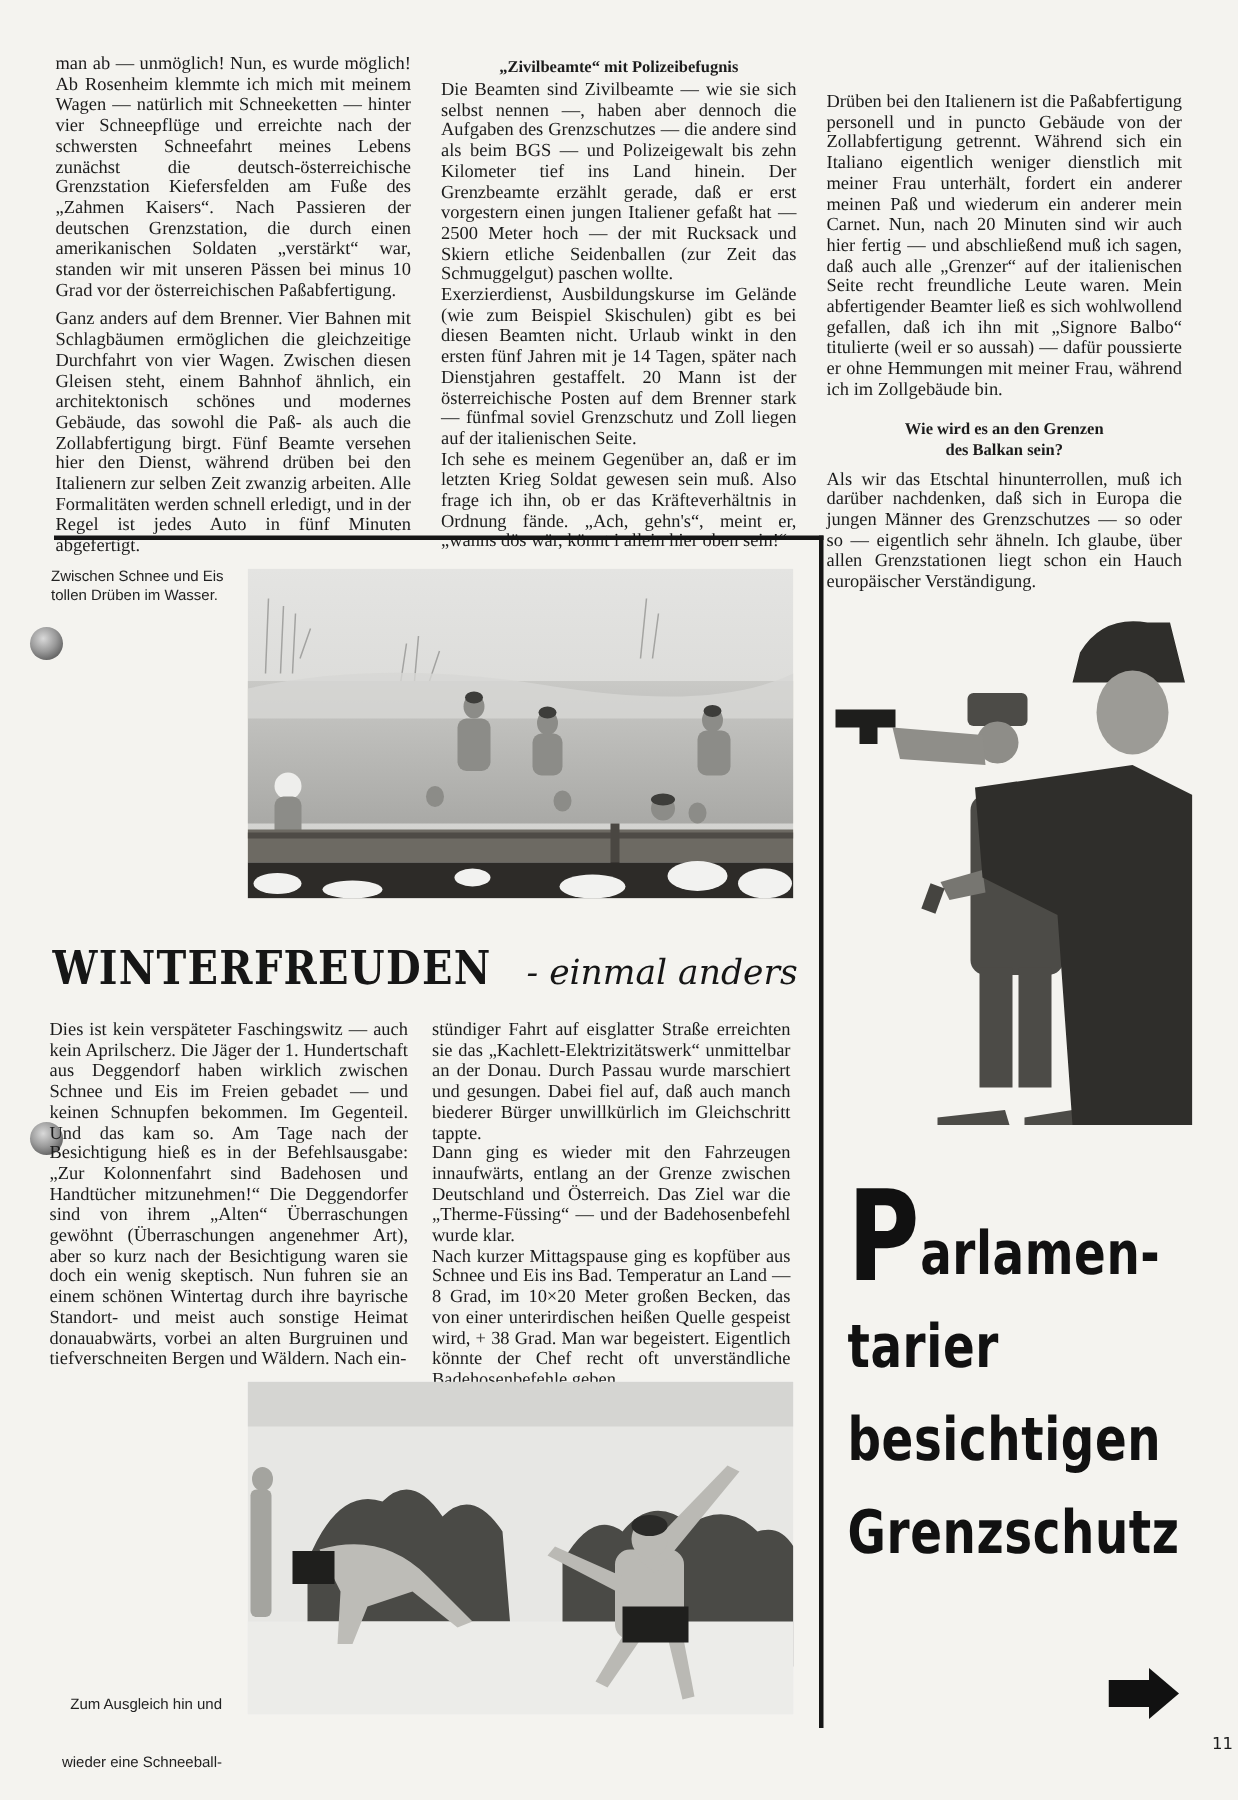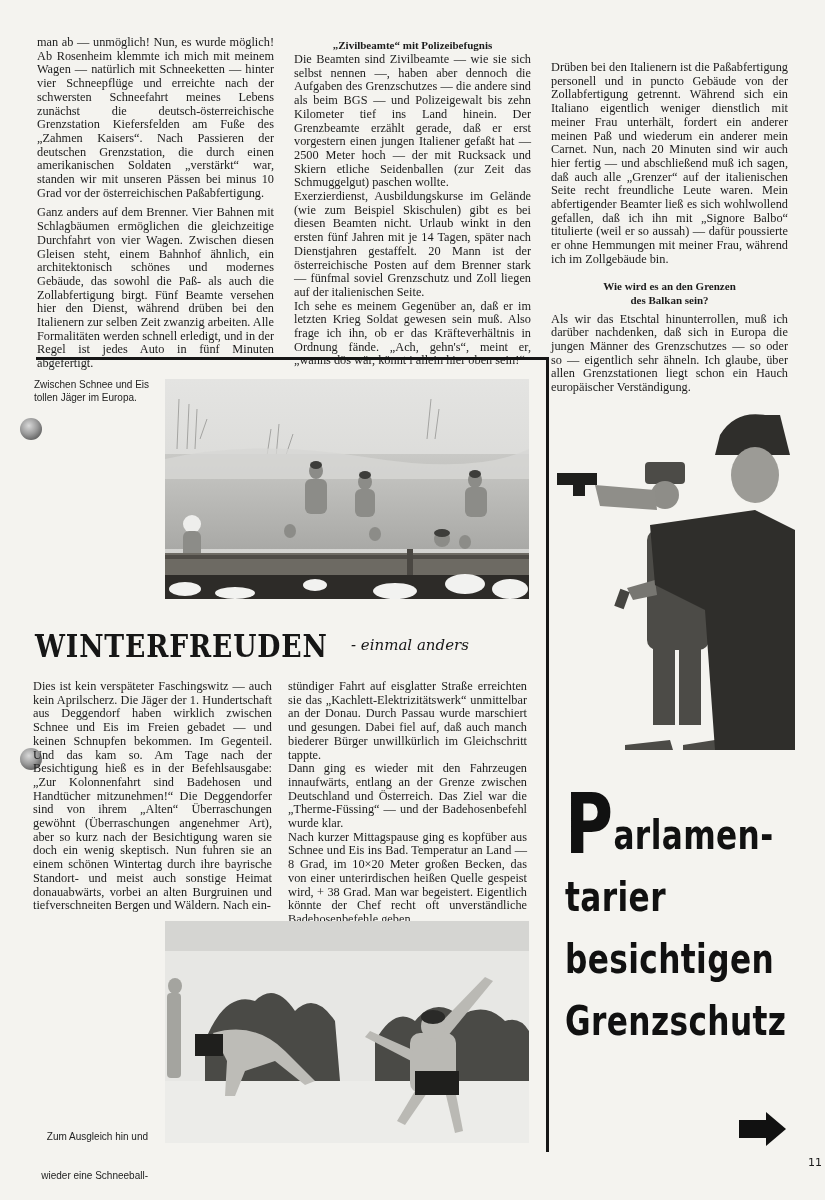--- a/index.html
+++ b/index.html
@@ -39,21 +39,21 @@
   .headline {
     position: absolute; left: 35px; top: 628px; white-space: nowrap;
   }
   .headline .main {
     font-family: "DejaVu Serif", serif; font-weight: bold;
     font-size: 31px; letter-spacing: 1px; transform: scaleX(0.86); transform-origin: left;
     display: inline-block; color: #161616;
   }
   .headline .tail {
     font-family: "DejaVu Serif", serif; font-style: italic;
-    font-size: 15px; color: #161616; position: absolute; left: 316px; top: 8px;
+    font-size: 23px; color: #161616; position: absolute; left: 316px; top: 8px;
   }
   .big-title {
     position: absolute; left: 565px; top: 790px;
     font-family: "DejaVu Sans", sans-serif; font-weight: bold;
     color: #111; letter-spacing: 0.5px;
   }
   .big-title div { font-size: 40px; line-height: 62px; transform: scaleX(0.78); transform-origin: left; white-space: nowrap; }
   .big-title .first { font-size: 40px; }
   .big-title .p-big { font-size: 84px; line-height: 60px; vertical-align: baseline; display:inline-block; transform: translateY(4px); }
   .page-number {
@@ -86,21 +86,21 @@
     <div>des Balkan sein?</div>
   </div>
   <p class="gap">Als wir das Etschtal hinunterrollen, muß ich darüber nachdenken, daß sich in Europa die jungen Männer des Grenzschutzes — so oder so — eigentlich sehr ähneln. Ich glaube, über allen Grenzstationen liegt schon ein Hauch europäischer Verständigung.</p>
 </div>
 
 <div class="frame-top"></div>
 <div class="frame-right"></div>
 
 <div class="caption" style="left:34px; top:378px; text-align:left;">
   <div>Zwischen Schnee und Eis</div>
-  <div>tollen Jäger im Europa.</div>
+  <div>tollen Drüben im Wasser.</div>
 </div>
 
 <div class="punch" style="left:20px; top:418px;"></div>
 
 <div class="photo" style="left:165px; top:379px; width:364px; height:220px;">
   <svg width="364" height="220" viewBox="0 0 364 220">
     <defs>
       <linearGradient id="sky" x1="0" y1="0" x2="0" y2="1">
         <stop offset="0" stop-color="#e4e4e2"></stop>
         <stop offset="1" stop-color="#cfcfcc"></stop>

